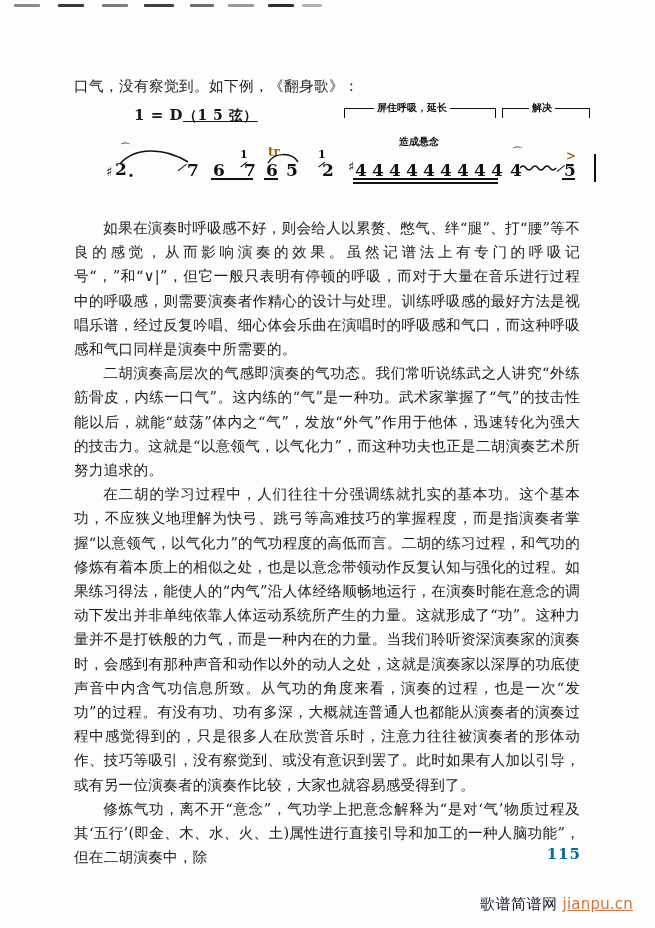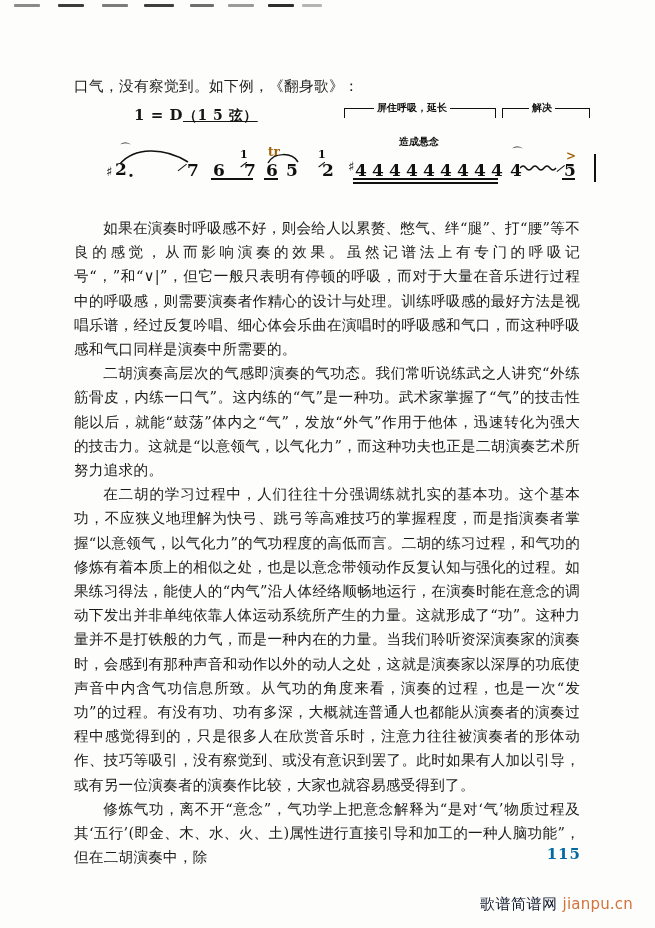--- a/index.html
+++ b/index.html
@@ -211,20 +211,21 @@
     font-family: "DejaVu Sans", "Liberation Sans", sans-serif;
     font-size: 15px;
     color: #0f172a;
     letter-spacing: .5px;
   }
   .watermark .en {
     font-family: "DejaVu Sans", "Liberation Sans", sans-serif;
     font-size: 15px;
     color: #d3733c;
     letter-spacing: .2px;
+    text-decoration: underline;
   }
 </style>
 </head>
 <body>
 
 <div class="page">
 
   <div class="scan-texture"></div>
 
   <div class="top-artifact" style="position: absolute;">

